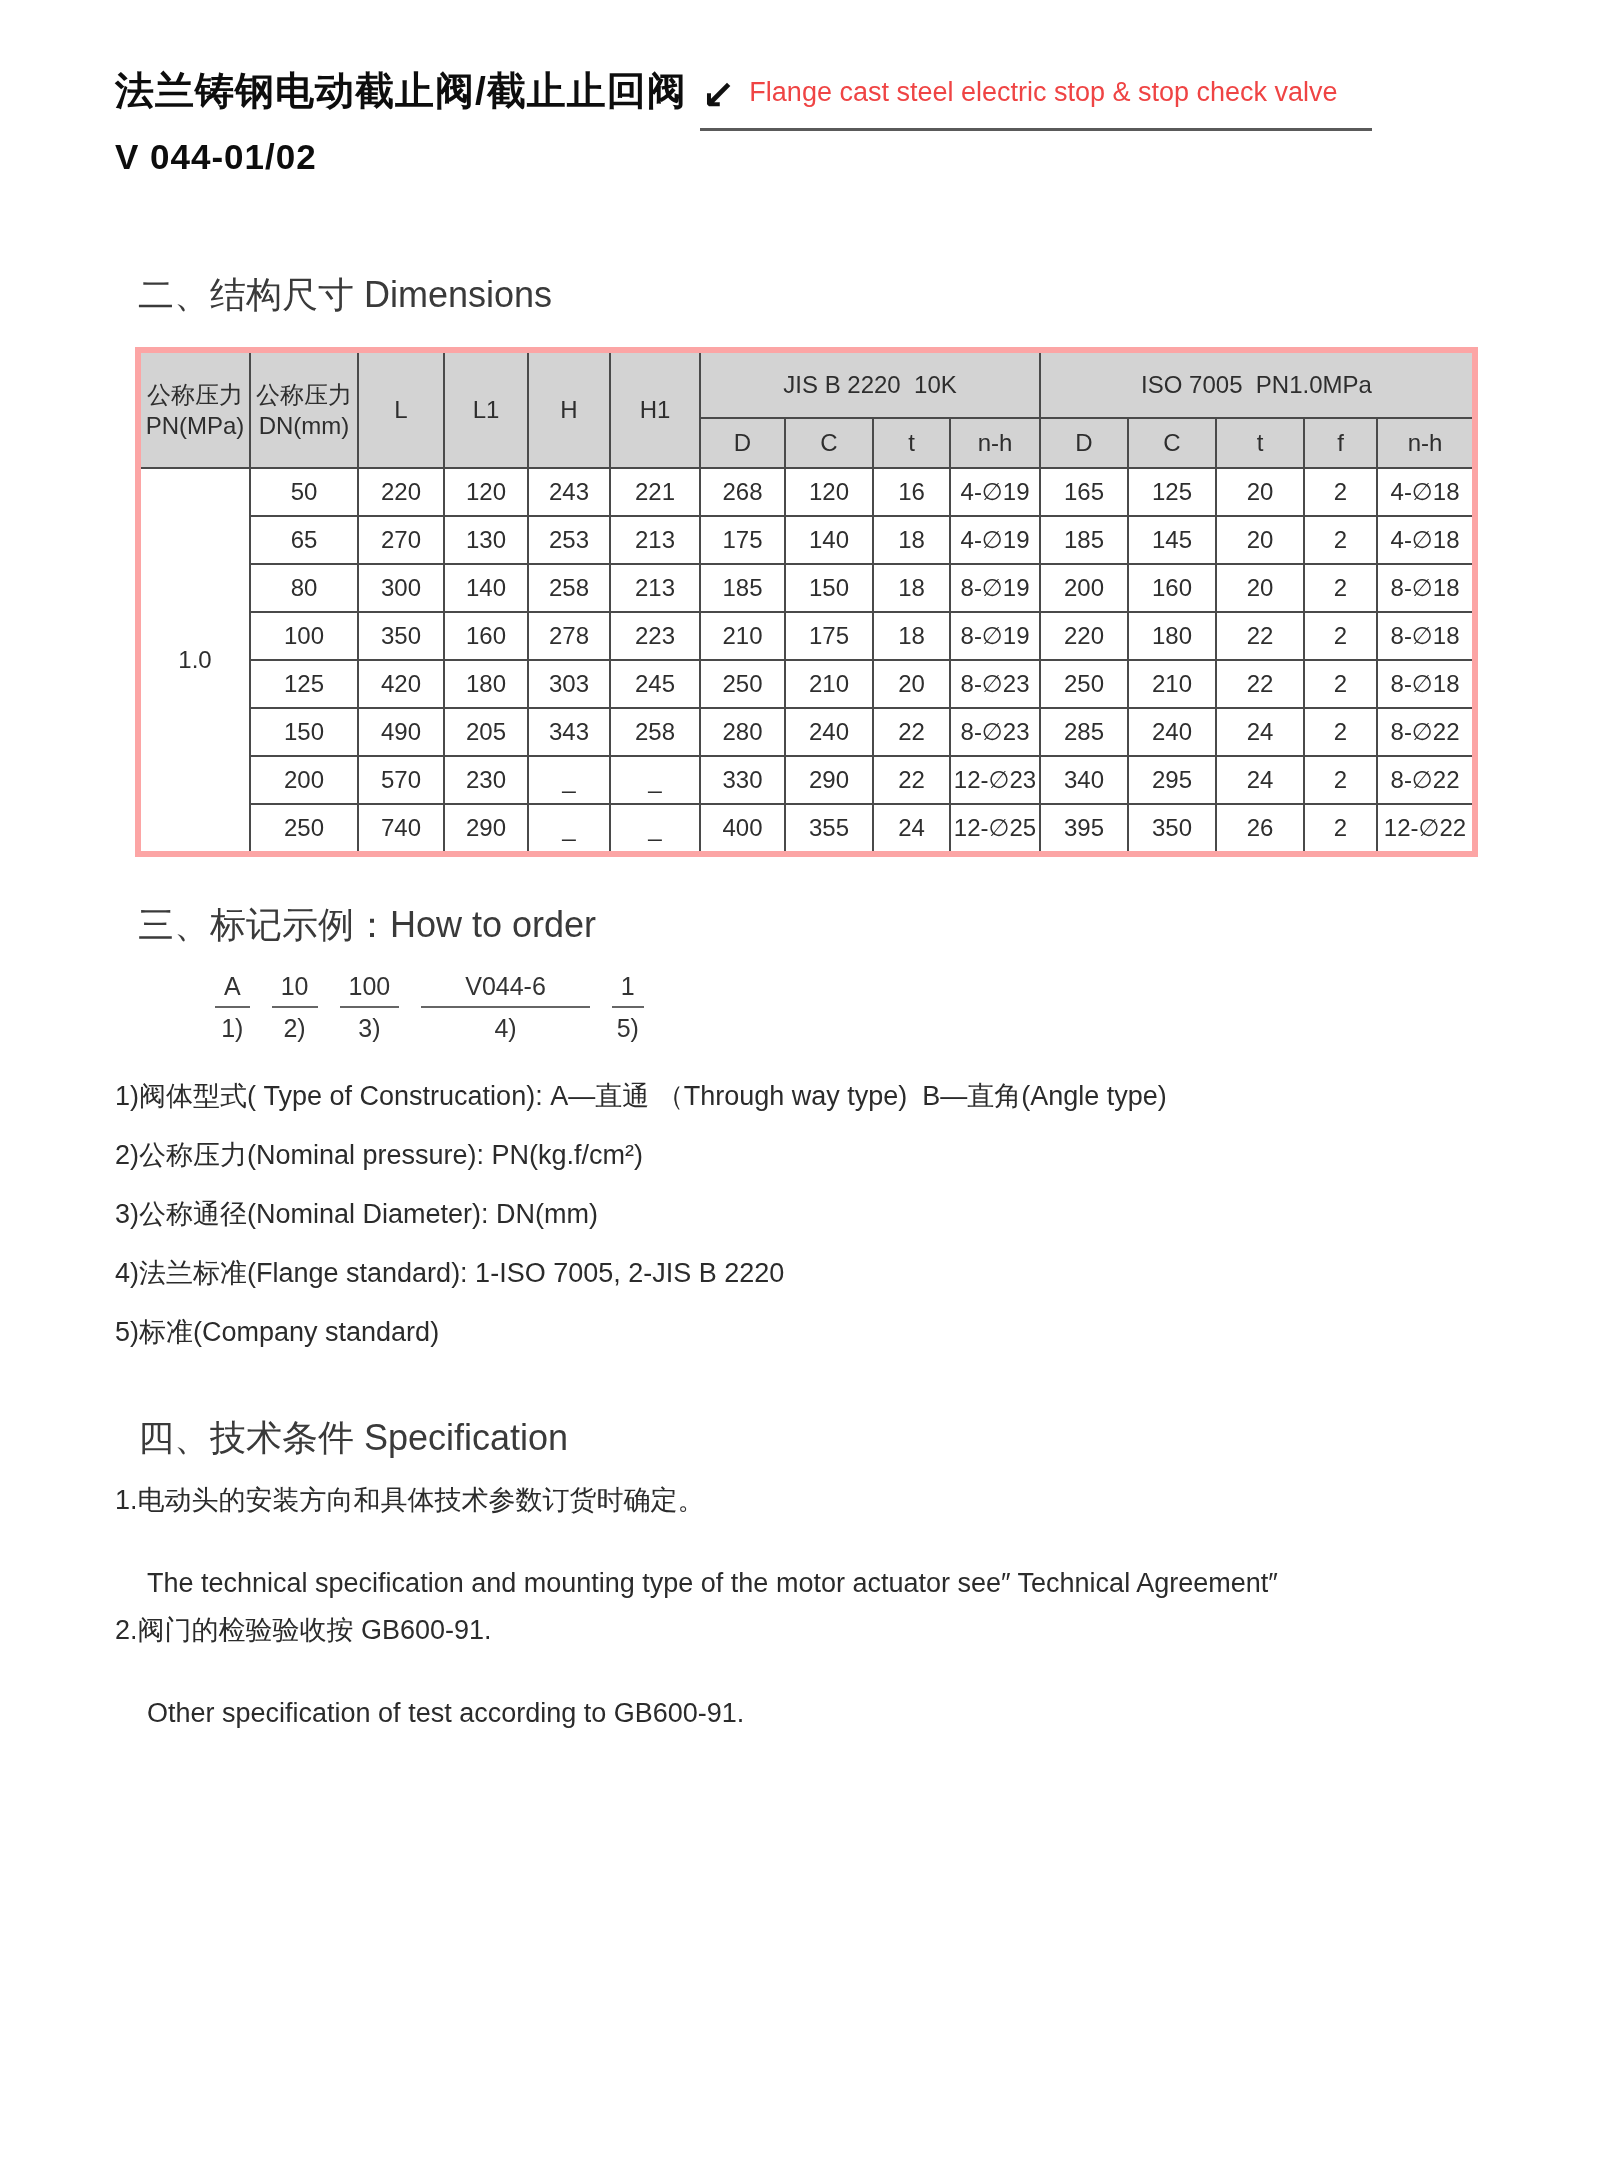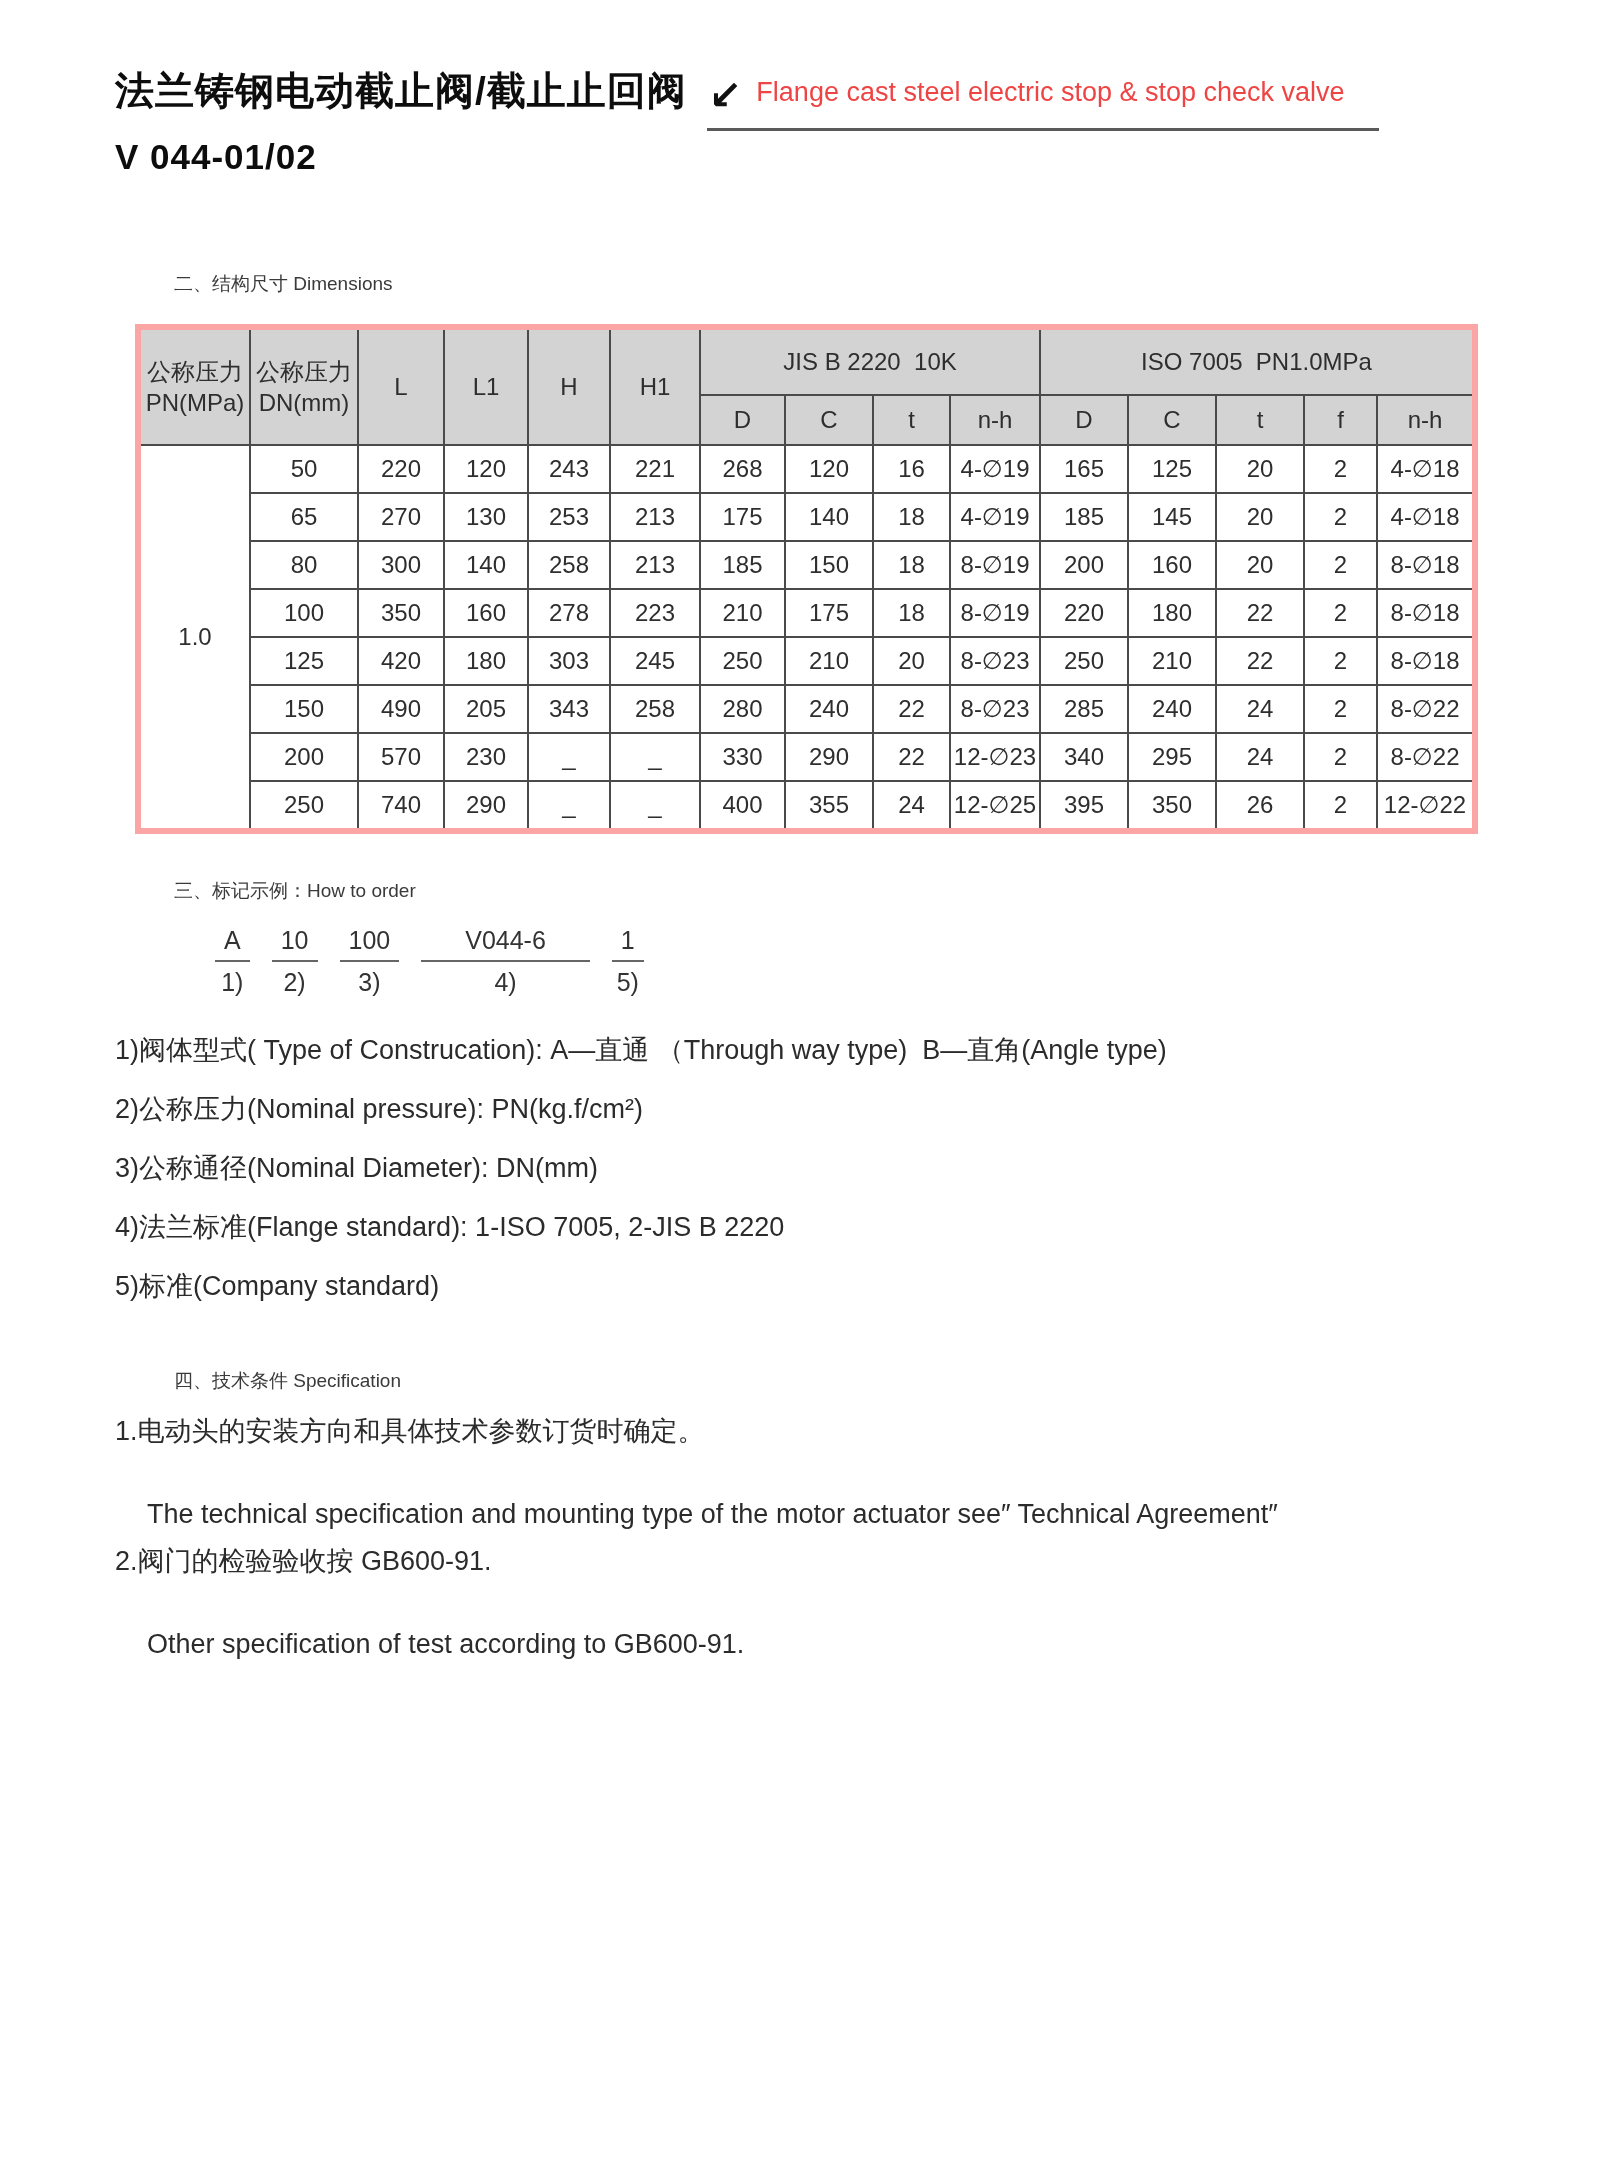--- a/index.html
+++ b/index.html
@@ -5,30 +5,30 @@
   html,body{margin:0;padding:0;background:#ffffff;}
   .page{
     width:1600px;height:2166px;background:#fefefef;
     background:#fff;
     font-family:"Liberation Sans","DejaVu Sans",sans-serif;
     color:#2b2b2b;position:relative;overflow:hidden;
   }
   .content{padding:58px 0 0 115px;}
 
   
-  .header-row{display:flex;align-items:flex-start;gap:20px;text-align:right;}
+  .header-row{display:flex;align-items:flex-start;gap:13px;text-align:right;}
   .cn-title{font-size:39px;font-weight:bold;color:#0d0d0d;letter-spacing:1px;white-space:nowrap;margin-top:6px;}
   .en-wrap{display:flex;align-items:center;gap:14px;border-bottom:3px solid #5a5a5a;
            padding:14px 34px 16px 2px;margin-top:0;}
   .arrow-glyph{font-size:40px;font-weight:bold;color:#111;line-height:1;transform:translateY(3px);}
   .en-title{font-size:27px;color:#ef4444;white-space:nowrap;}
   .model{font-size:35px;font-weight:bold;color:#0d0d0d;margin-top:6px;letter-spacing:1px;}
 
   
-  .sec-heading{font-size:19px;color:#3a3a3a;margin-left:59px;white-space:pre-wrap;}
+  .sec-heading{font-size:36px;color:#3a3a3a;margin-left:23px;white-space:pre-wrap;}
   .sec2-heading{margin-top:94px;}
   .sec3-heading{margin-top:44px;}
   .sec4-heading{margin-top:58px;}
 
   
   table.dims{border-collapse:collapse;table-layout:fixed;width:1337px;margin:27px 0 0 20px;
              border:6px solid #fca5a5;}
   table.dims th,table.dims td{border:2px solid #4a4a4a;text-align:center;vertical-align:middle;
              font-size:24px;color:#2e2e2e;font-weight:normal;overflow:hidden;}
   table.dims thead th{background:#d3d3d3;}

